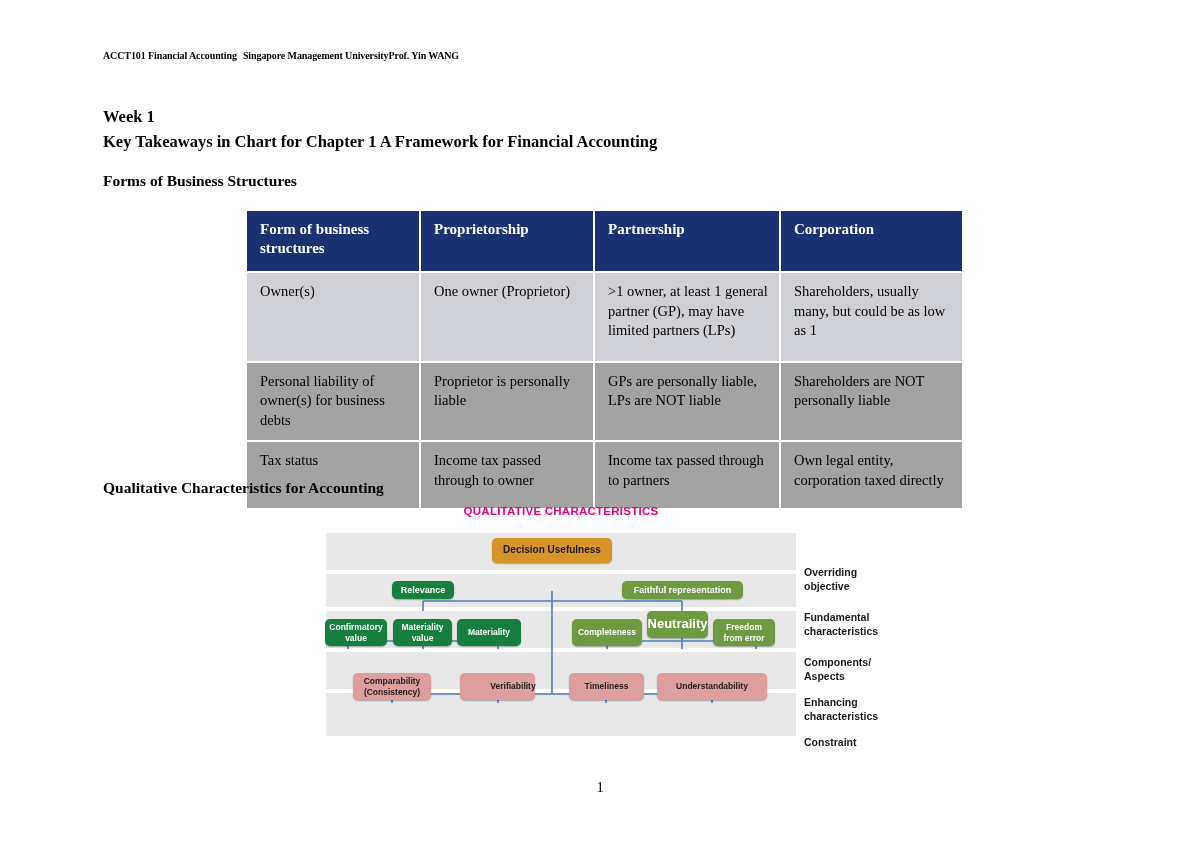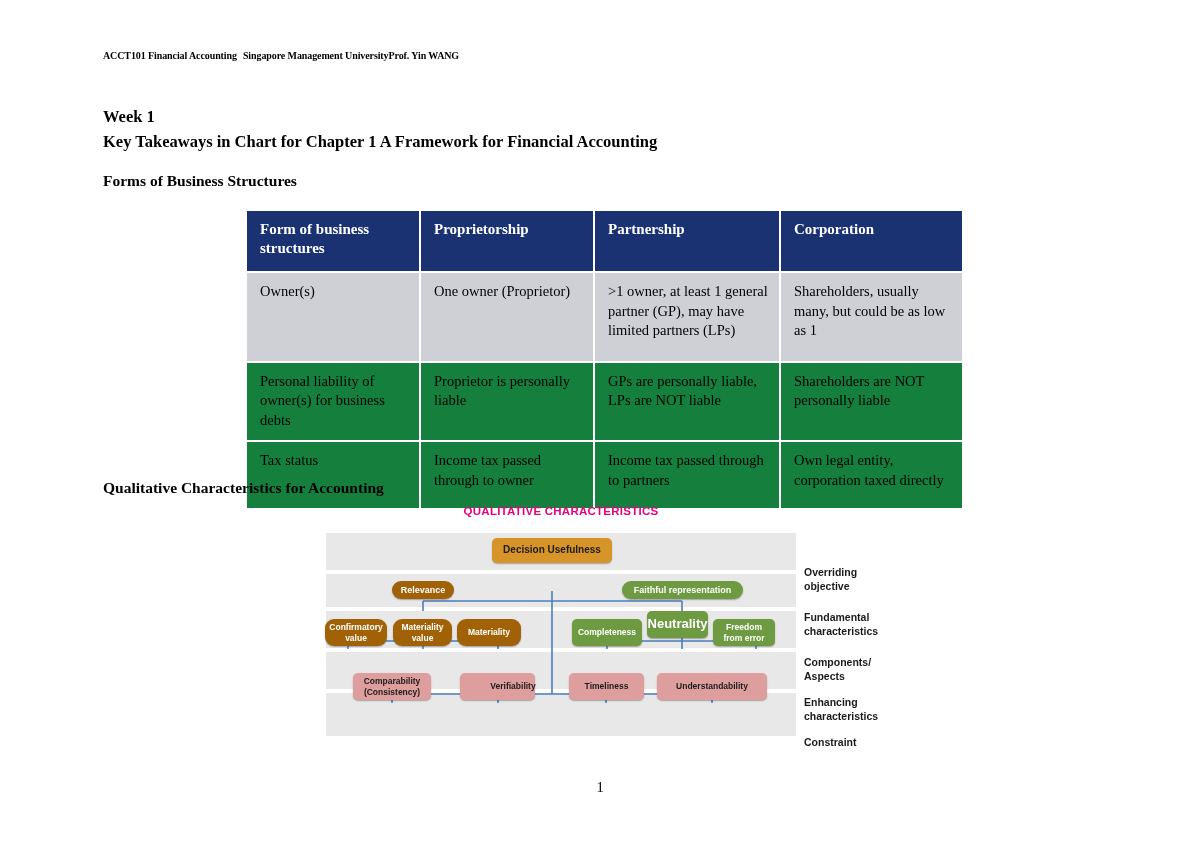--- a/index.html
+++ b/index.html
@@ -77,21 +77,21 @@
     line-height: 18.5px;
     font-size: 15px;
   }
   .struct-table td {
     vertical-align: top;
     text-align: left;
     padding: 9px 9px 10px 13px;
     line-height: 19.5px;
   }
   .struct-table tr.row-shaded td { background: #cfd0d6; }
-  .struct-table tr.row-light  td { background: #15803d; margin-left: 20px; }
+  .struct-table tr.row-light  td { background: #a3a3a3; margin-left: 20px; }
   .struct-table tr.row-shaded td { padding-bottom: 20px; }
   .struct-table tr.row-tax td { padding-bottom: 18px; }
 
   
   .qc-figure {
     position: absolute;
     left: 326px;
     top: 505px;
     width: 560px;
     height: 235px;
@@ -160,21 +160,21 @@
     display: flex;
     align-items: center;
     justify-content: center;
     text-align: center;
     line-height: 10.5px;
     box-sizing: border-box;
     box-shadow: 0 1px 1.5px rgba(0,0,0,0.30);
     z-index: 3;
   }
   .node.orange { background: #D79429; color: #1c1c1c; }
-  .node.blue   { background: #a16207; color: #ffffff; border-radius: 9px; }
+  .node.blue   { background: #15803d; color: #ffffff; }
   .node.green  { background: #6E9B41; color: #ffffff; }
   .node.pink   { background: #DE9E9D; color: #1c1c1c; }
 
   .constraint-text {
     position: absolute;
     left: 0;
     top: 168px;
     width: 470px;
     text-align: center;
     font-family: "Liberation Sans", sans-serif;
@@ -286,21 +286,21 @@
         <path d="M66,133 L66,142"></path>
         <path d="M172,133 L172,142"></path>
         <path d="M280,133 L280,142"></path>
         <path d="M386,133 L386,142"></path>
       </g>
     </svg>
 
     <div class="node orange" style="left:166px; top:5px; width:120px; height:25px; font-size:10px;">Decision Usefulness</div>
 
     <div class="node blue" style="left:66px; top:48px; width:62px; height:18px; font-size:9px;">Relevance</div>
-    <div class="node green" style="left:296px; top:48px; width:121px; height:18px; font-size:9px;border-radius:9px;">Faithful representation</div>
+    <div class="node green" style="left:296px; top:48px; width:121px; height:18px; font-size:9px;">Faithful representation</div>
 
     <div class="node blue" style="left:-1px; top:86px; width:62px; height:27px; font-size:8.5px; flex-direction:column;">
       <span>Confirmatory</span>
       <span>value</span>
     </div>
     <div class="node blue" style="left:67px; top:86px; width:59px; height:27px; font-size:8.5px; flex-direction:column;">
       <span>Materiality</span>
       <span>value</span>
     </div>
     <div class="node blue" style="left:131px; top:86px; width:64px; height:27px; font-size:8.5px;">Materiality</div>

